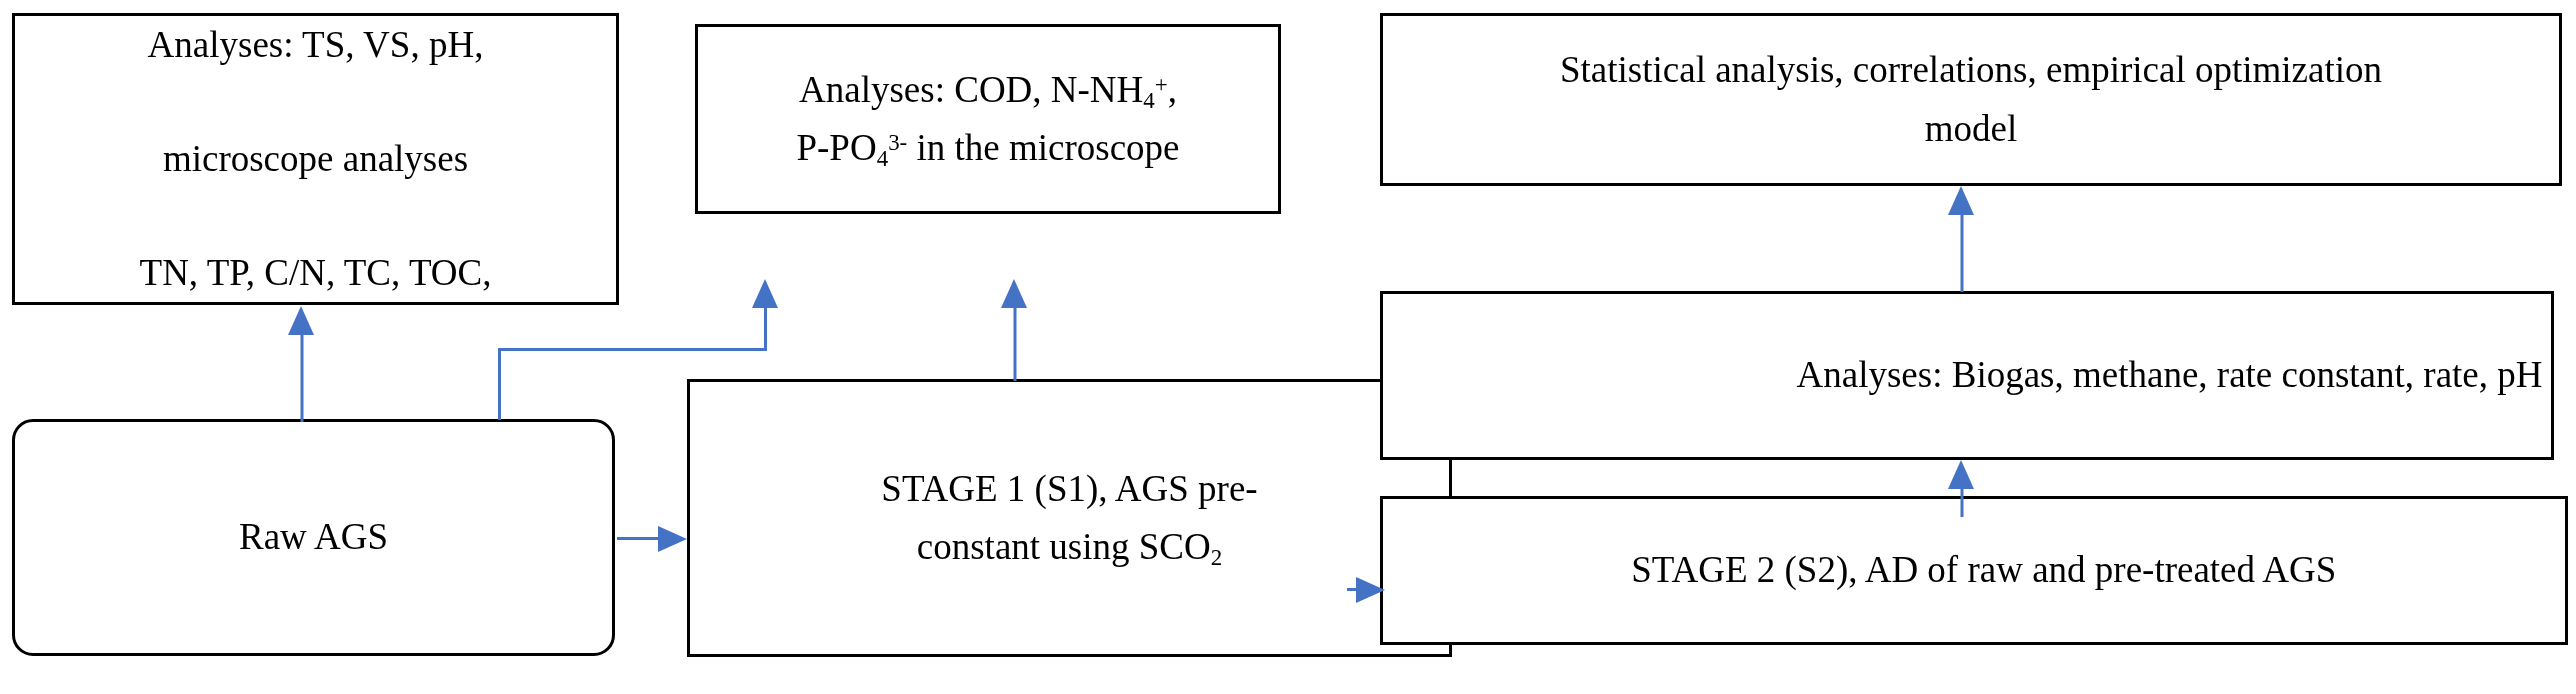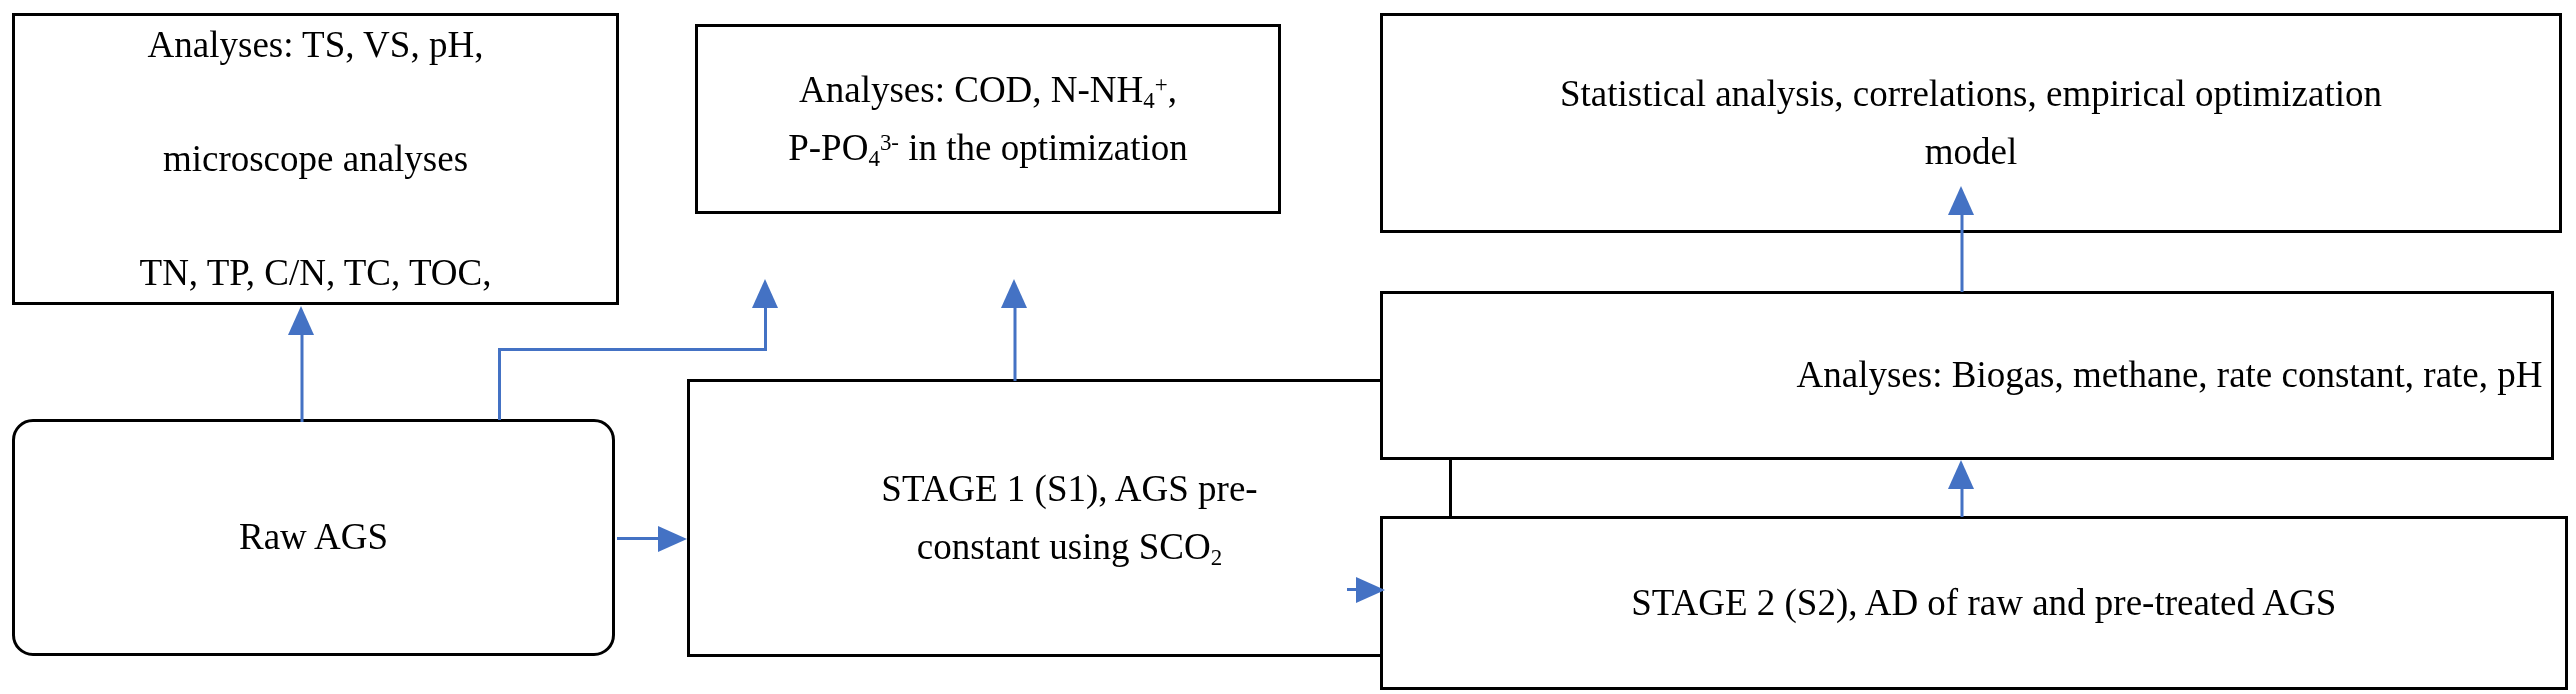--- a/index.html
+++ b/index.html
@@ -72,42 +72,42 @@
 <div id="canvas">
 
   <div class="box" style="left:12px; top:13.4px; width:607px; height:292px; font-size:37px;justify-content:space-between;">
     <span class="ln">Analyses: TS, VS, pH,</span>
     <span class="ln">microscope analyses</span>
     <span class="ln">TN, TP, C/N, TC, TOC,</span>
   </div>
 
   <div class="box" style="left:695px; top:24px; width:586px; height:190px; font-size:37px;">
     <span class="ln"><span>Analyses: COD, N-NH</span><sub>4</sub><sup>+</sup><span>,</span></span>
-    <span class="ln"><span>P-PO</span><sub>4</sub><sup>3-</sup><span> in the optimization</span></span>
+    <span class="ln"><span>P-PO</span><sub>4</sub><sup>3-</sup><span> in the microscope</span></span>
   </div>
 
-  <div class="box" style="left:1380px; top:13.4px; width:1182px; height:220px; font-size:37px;">
+  <div class="box" style="left:1380px; top:13.4px; width:1182px; height:173px; font-size:37px;">
     <span class="ln">Statistical analysis, correlations, empirical optimization</span>
     <span class="ln">model</span>
   </div>
 
   <div class="box" style="left:12px; top:419px; width:603px; height:237px; font-size:37px;border-radius:21px;">
     <span class="ln">Raw AGS</span>
   </div>
 
   <div class="box" style="left:687px; top:379px; width:765px; height:278px; font-size:37px;">
     <span class="ln">STAGE 1 (S1), AGS pre-</span>
     <span class="ln"><span>constant using SCO</span><sub>2</sub></span>
   </div>
 
   <div class="box" style="left:1380px; top:291px; width:1174px; height:169px; font-size:37px;align-items:flex-end;">
     <span class="ln">Analyses: Biogas, methane, rate constant, rate, pH</span>
   </div>
 
-  <div class="box" style="left:1380px; top:516px; width:1188px; height:174px; font-size:37px;padding-left:28px;">
+  <div class="box" style="left:1380px; top:496px; width:1188px; height:149px; font-size:37px;padding-left:28px;">
     <span class="ln">STAGE 2 (S2), AD of raw and pre-treated AGS</span>
   </div>
 
   <div class="arrow" style="left:283px; top:306px; width:37px; height:116px;">
     <div class="shaft-v" style="top:24px; bottom:0;"></div>
     <div class="head-up" style="left:4.9px; top:0;"></div>
   </div>
 
   <div class="arrow" style="left:487px; top:279px; width:304px; height:141px;">
 

